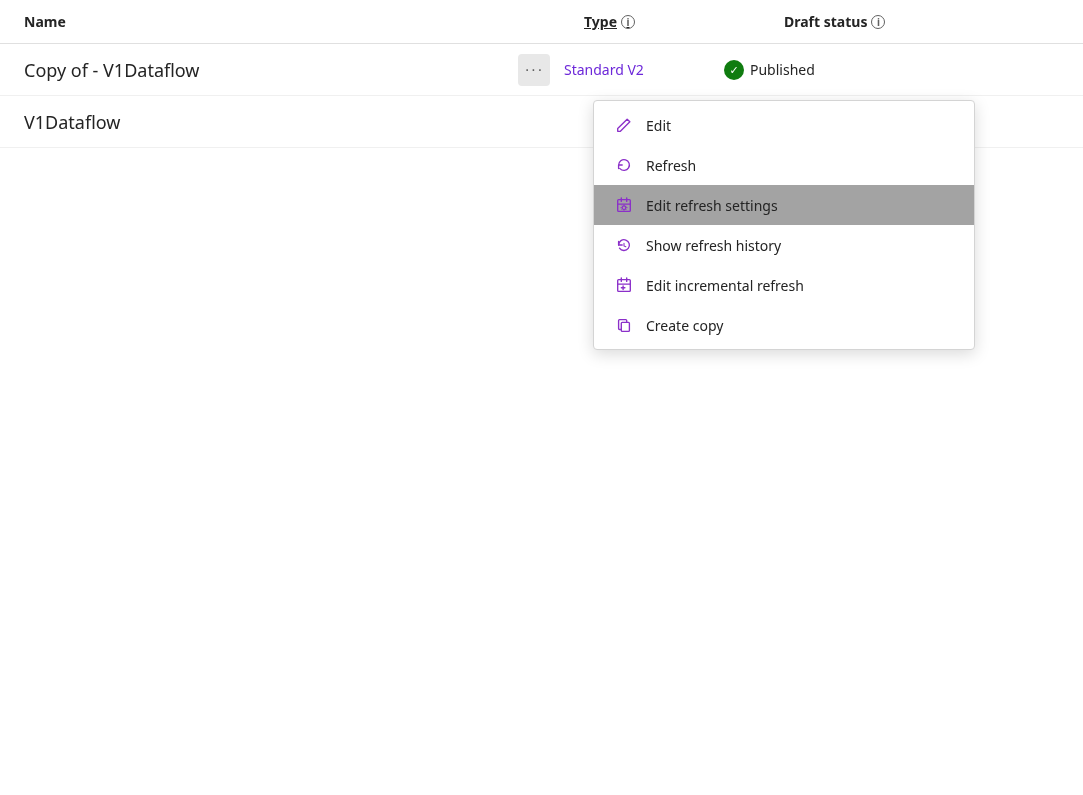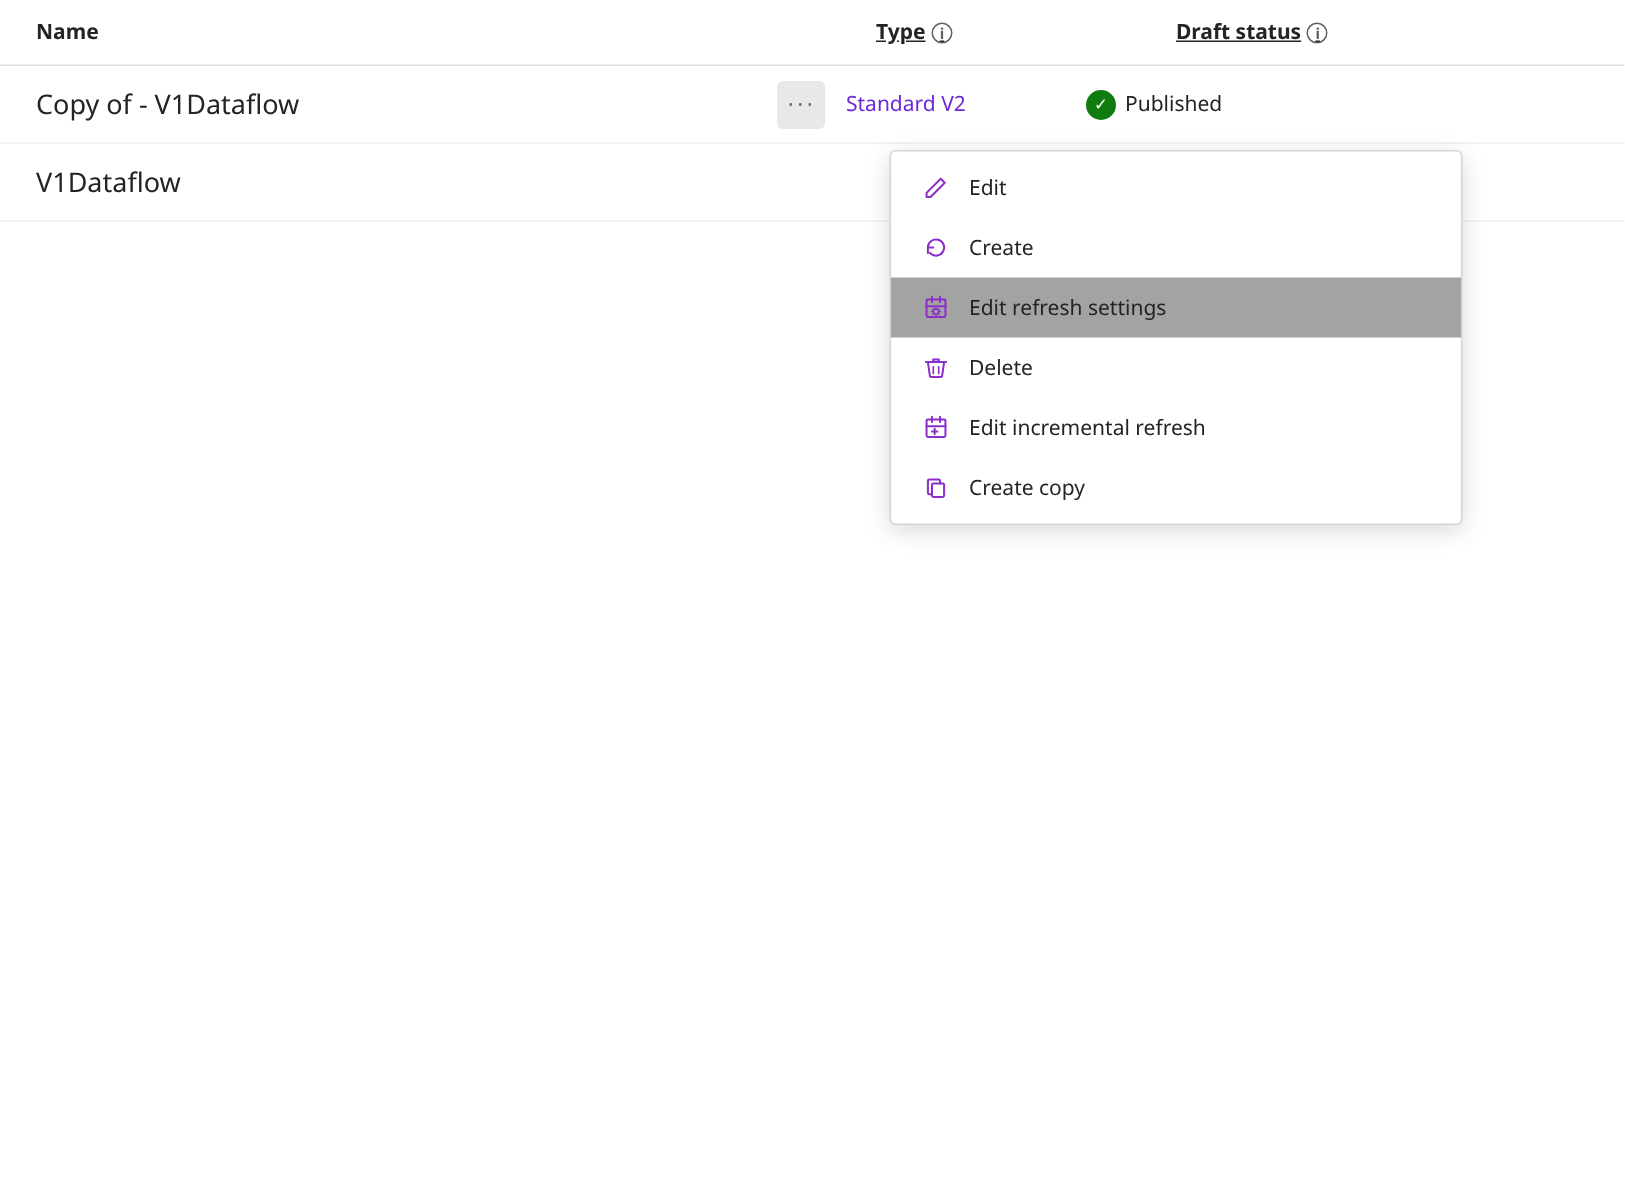--- a/index.html
+++ b/index.html
@@ -34,21 +34,20 @@
       align-items: center;
       gap: 4px;
       text-decoration: underline;
     }
 
     .col-draft {
       flex: 1;
       display: flex;
       align-items: center;
       gap: 4px;
-      text-decoration: underline;
     }
 
     .info-icon {
       width: 14px;
       height: 14px;
       border: 1.5px solid #616161;
       border-radius: 50%;
       display: inline-flex;
       align-items: center;
       justify-content: center;
@@ -232,42 +231,42 @@
         </svg>
       </span>
       <span class="menu-label">Edit</span>
     </div>
     <div class="menu-item">
       <span class="menu-icon">
         <svg viewBox="0 0 20 20">
           <path d="M4 10a6 6 0 1 1 1.5 4M4 14v-4h4" stroke="#8b2fc9" stroke-width="1.5" fill="none" stroke-linecap="round" stroke-linejoin="round"></path>
         </svg>
       </span>
-      <span class="menu-label">Create</span>
+      <span class="menu-label">Refresh</span>
     </div>
     <div class="menu-item active">
       <span class="menu-icon">
         <svg viewBox="0 0 20 20">
           <rect x="3" y="4" width="14" height="13" rx="1" stroke="#8b2fc9" stroke-width="1.5" fill="none"></rect>
           <path d="M7 2v4M13 2v4M3 9h14" stroke="#8b2fc9" stroke-width="1.5" fill="none" stroke-linecap="round"></path>
           <circle cx="10" cy="13" r="2" stroke="#8b2fc9" stroke-width="1.2" fill="none"></circle>
           <path d="M10 11v-1M10 16v-1M8.27 11.73l-.7-.7M12.43 15.27l-.7-.7M7.5 13H6.5M13.5 13H12.5M8.27 14.27l-.7.7M12.43 11.27l-.7.7" stroke="#8b2fc9" stroke-width="1" fill="none" stroke-linecap="round"></path>
         </svg>
       </span>
       <span class="menu-label">Edit refresh settings</span>
     </div>
     <div class="menu-item">
       <span class="menu-icon">
         <svg viewBox="0 0 20 20">
-          <path d="M4 6h12l-1.5 10.5a1 1 0 0 1-1 .5h-7a1 1 0 0 1-1-.5L4 6z" stroke="#8b2fc9" stroke-width="1.5" fill="none"></path>
-          <path d="M2.5 6h15M8 6V4h4v2" stroke="#8b2fc9" stroke-width="1.5" fill="none" stroke-linecap="round"></path>
-          <path d="M8 9.5v5M12 9.5v5" stroke="#8b2fc9" stroke-width="1.2" fill="none" stroke-linecap="round"></path>
-        </svg>
-      </span>
-      <span class="menu-label">Delete</span>
+          <path d="M4 10a6 6 0 1 1 1 3.46" stroke="#8b2fc9" stroke-width="1.5" fill="none" stroke-linecap="round"></path>
+          <path d="M4 6v4h4" stroke="#8b2fc9" stroke-width="1.5" fill="none" stroke-linecap="round" stroke-linejoin="round"></path>
+          <path d="M10 8v3l2 1" stroke="#8b2fc9" stroke-width="1.2" fill="none" stroke-linecap="round"></path>
+        </svg>
+      </span>
+      <span class="menu-label">Show refresh history</span>
     </div>
     <div class="menu-item">
       <span class="menu-icon">
         <svg viewBox="0 0 20 20">
           <rect x="3" y="4" width="14" height="13" rx="1" stroke="#8b2fc9" stroke-width="1.5" fill="none"></rect>
           <path d="M7 2v4M13 2v4M3 9h14" stroke="#8b2fc9" stroke-width="1.5" fill="none" stroke-linecap="round"></path>
           <path d="M7 13h4M9 11v4" stroke="#8b2fc9" stroke-width="1.5" fill="none" stroke-linecap="round"></path>
         </svg>
       </span>
       <span class="menu-label">Edit incremental refresh</span>

